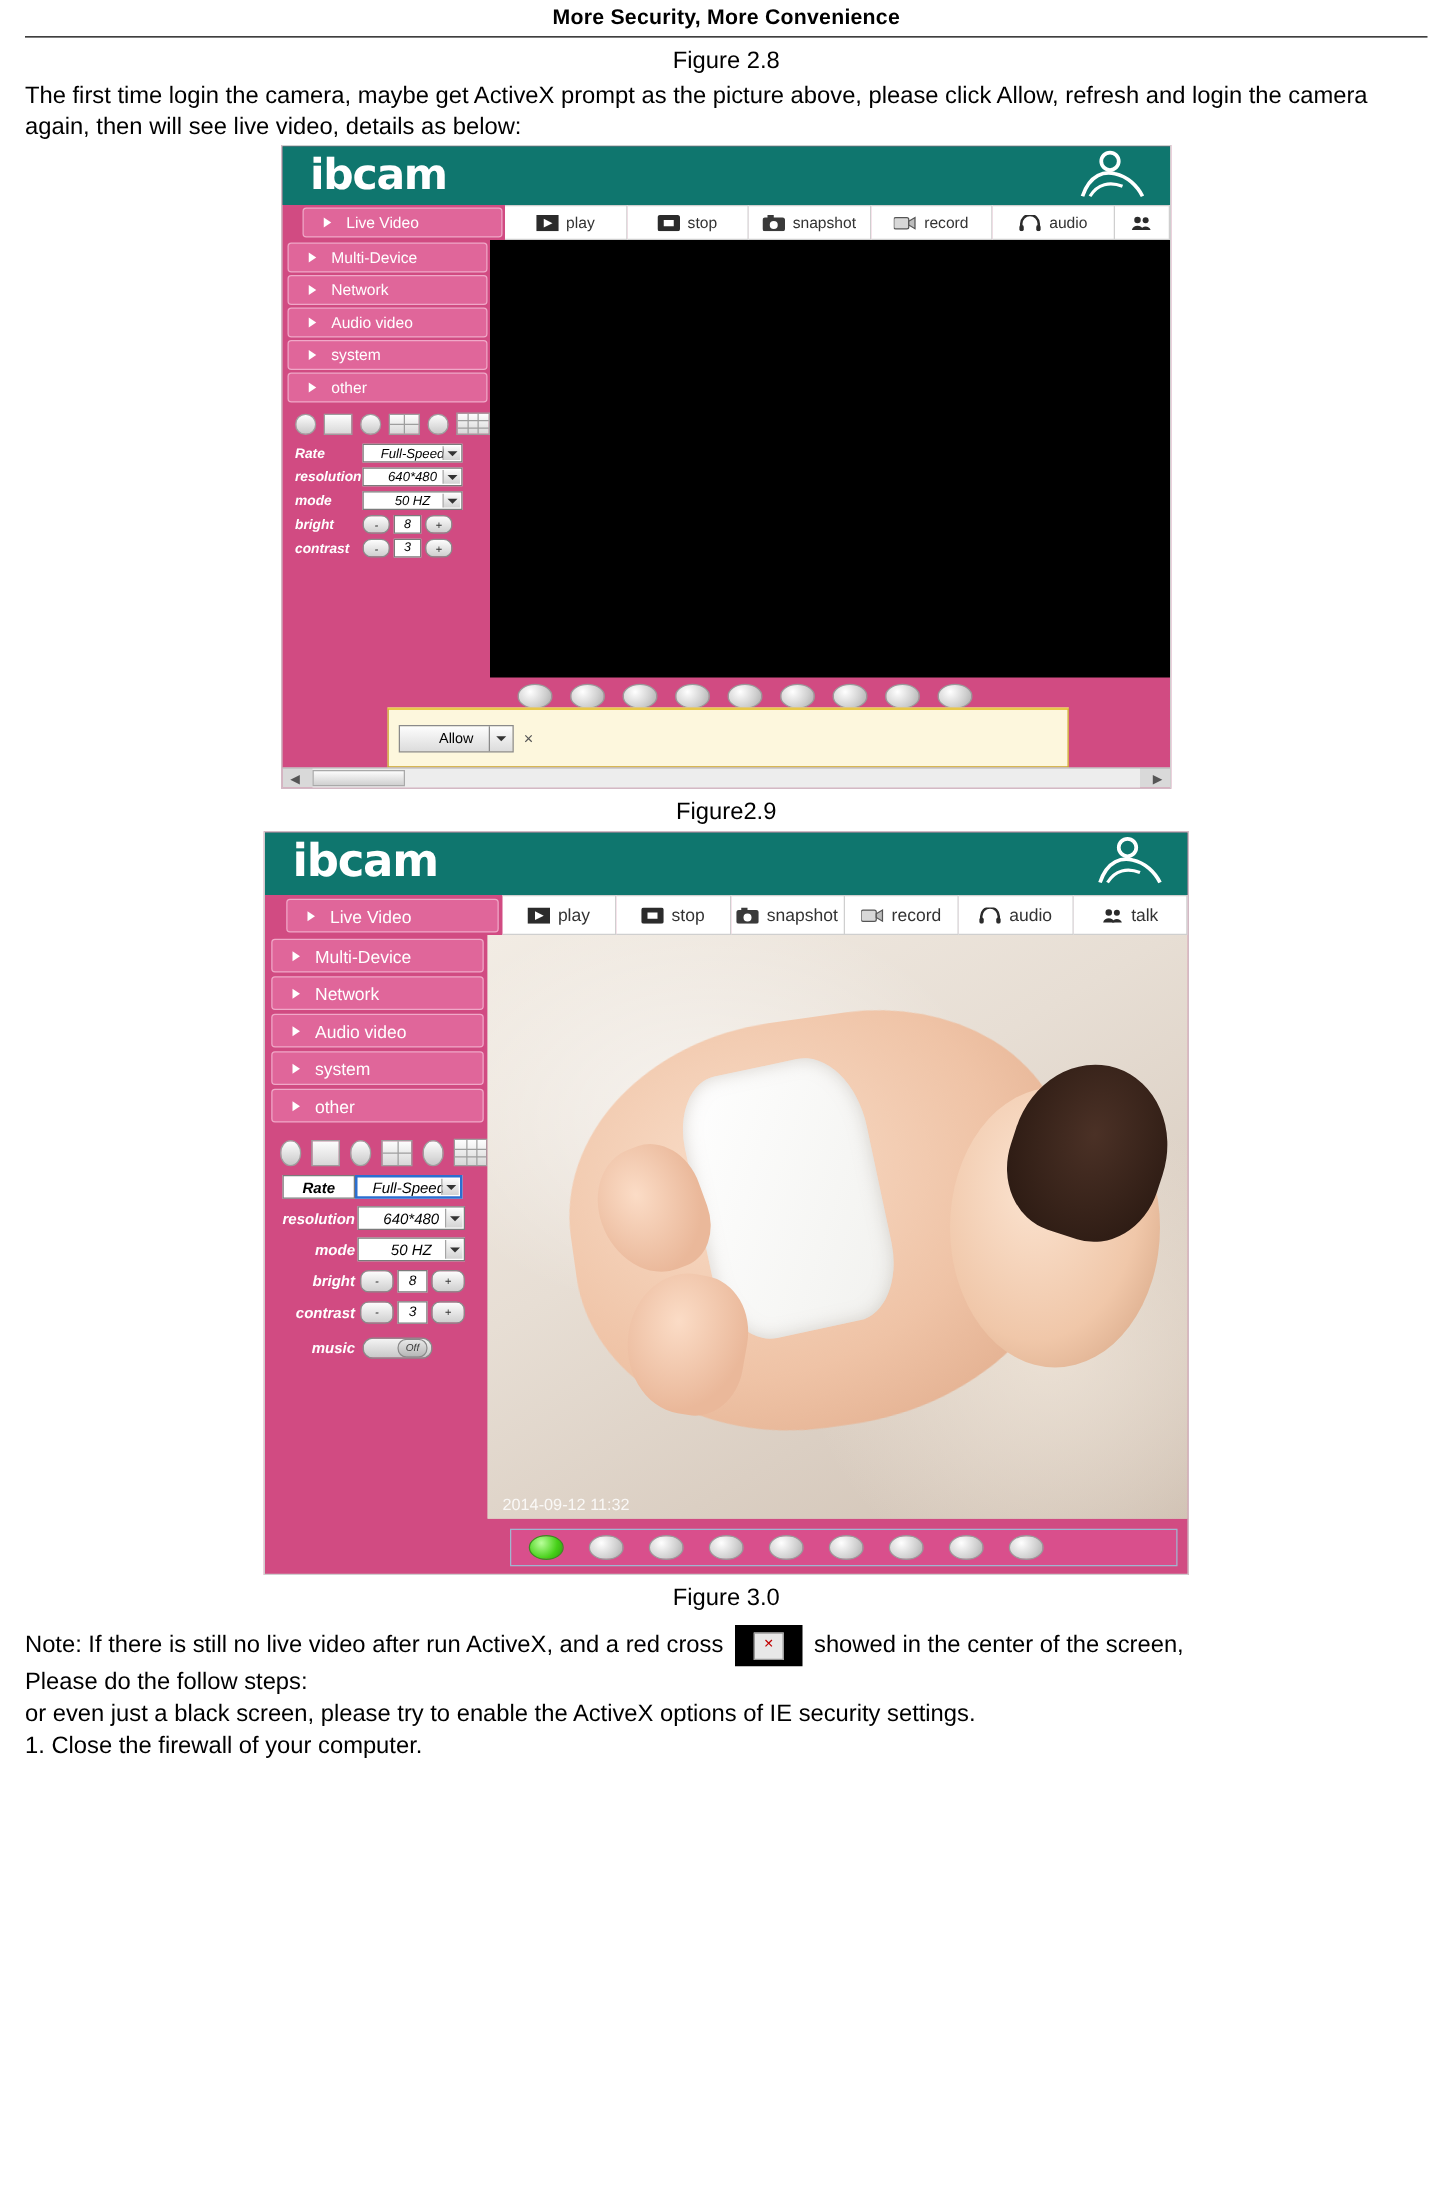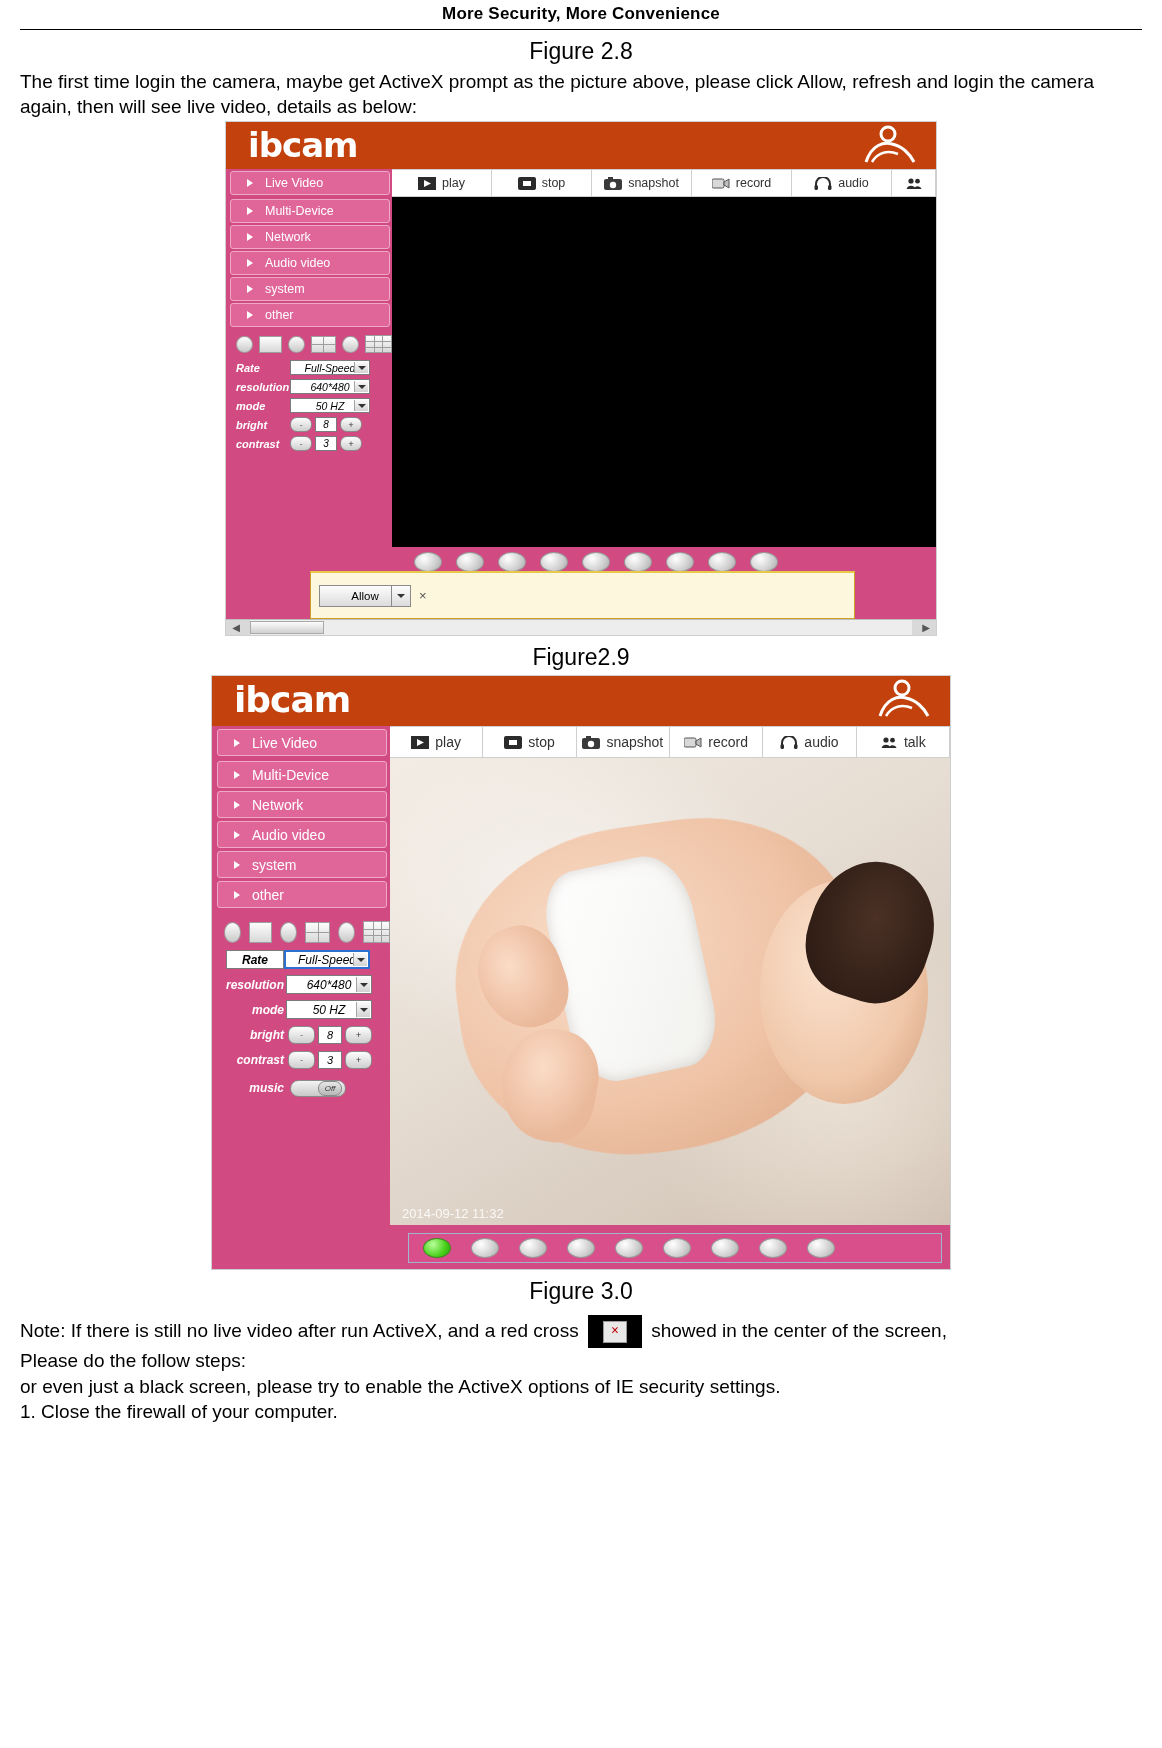--- a/index.html
+++ b/index.html
@@ -31,40 +31,40 @@
     padding-bottom: 5px;
     letter-spacing: 0.2px;
   }
   .rule {
     border-bottom: 1.5px solid #000;
     margin: 0 0 8px 0;
   }
   
   .fig-label {
     text-align: center;
-    font-size: 23px;
+    font-size: 19px;
     margin: 8px 0 4px 0;
   }
   .para {
     font-size: 19px;
     line-height: 1.32;
     margin: 2px 0;
   }
   
   .cam {
     position: relative;
     margin: 0 auto;
     background: #d14b82;
     border: 1px solid #cfcfcf;
     box-sizing: border-box;
   }
   .cam-logo-bar {
     position: relative;
     height: 47px;
-    background: #c2410c;
+    background: #0f766e;
     overflow: hidden;
   }
   .logo-text {
     position: absolute;
     left: 22px;
     top: 3px;
     color: #ffffff;
     font-size: 34px;
     font-weight: bold;
     letter-spacing: -1px;
@@ -74,20 +74,21 @@
     position: absolute;
     right: 18px;
     top: 2px;
     width: 60px;
     height: 42px;
   }
   .topbar {
     display: flex;
     height: 28px;
     align-items: stretch;
+    padding-left: 12px;
   }
   .nav-col {
     width: 166px;
     flex: 0 0 166px;
     box-sizing: border-box;
   }
   .nav-item {
     height: 24px;
     margin: 2px 2px 2px 4px;
     background: #e0669a;

